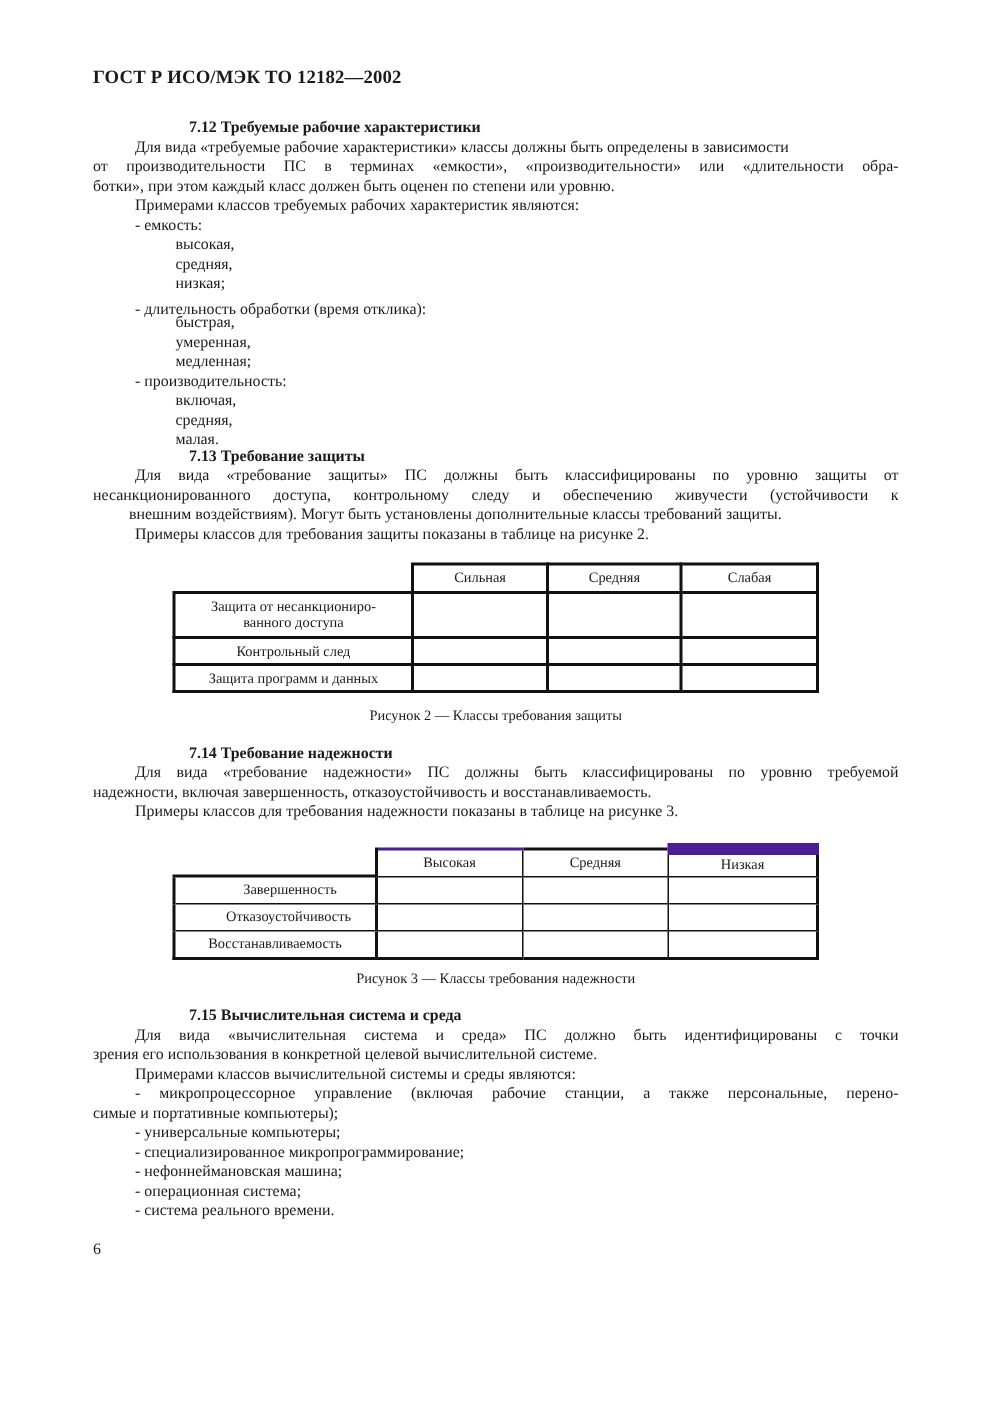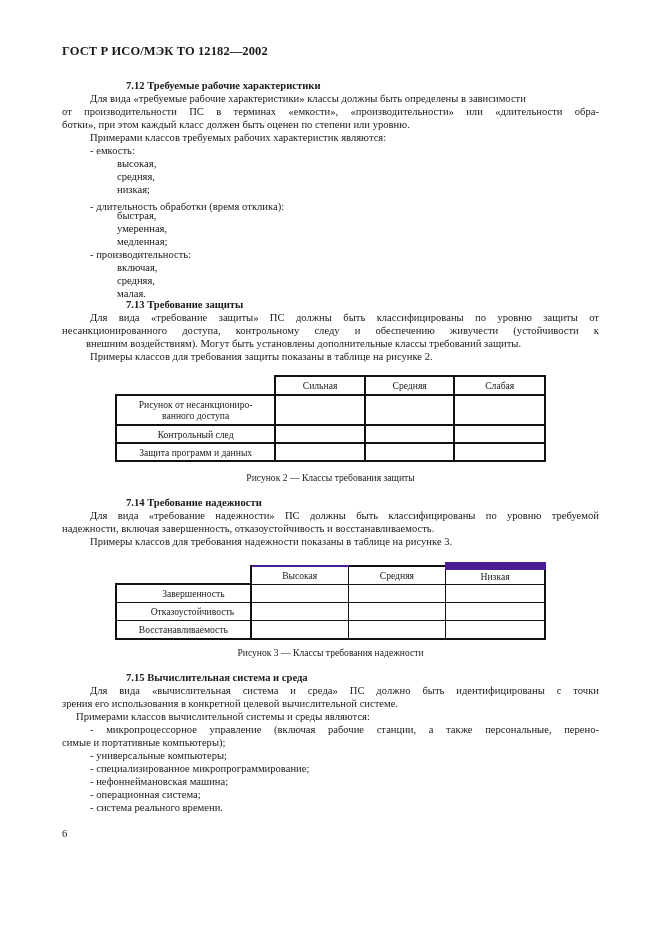--- a/index.html
+++ b/index.html
@@ -70,21 +70,21 @@
     </colgroup>
   <tbody>
       <tr style="height:19px;">
     <td class="blank-corner"></td>
     <td>Сильная</td>
     <td>Средняя</td>
     <td>Слабая</td>
   </tr>
   <tr style="height:30px;">
     <td>
-      <div>Рисунок от несанкциониро-</div>
+      <div>Защита от несанкциониро-</div>
       <div>ванного доступа</div>
     </td>
     <td></td>
     <td></td>
     <td></td>
   </tr>
   <tr style="height:18px;">
     <td>Контрольный след</td>
     <td></td>
     <td></td>
@@ -137,21 +137,21 @@
     <td style="border-bottom:2px solid #111;"></td>
     <td style="border-right:2px solid #111; border-bottom:2px solid #111;"></td>
   </tr>
 </tbody>
   </table>
 <div class="caption" style="left:115px; width:431px; top:647px;">Рисунок 3 — Классы требования надежности</div>
 
 <div class="line heading" style="left:90px; top:671px;">7.15 Вычислительная система и среда</div>
 <div class="line" style="left:90px; top:684px; width:509px; text-align:justify; text-align-last:justify;">Для вида «вычислительная система и среда» ПС должно быть идентифицированы с точки</div>
 <div class="line" style="left:62px; top:697px;">зрения его использования в конкретной целевой вычислительной системе.</div>
-<div class="line" style="left:76px; top:710px;">Примерами классов вычислительной системы и среды являются:</div>
+<div class="line" style="left:90px; top:710px;">Примерами классов вычислительной системы и среды являются:</div>
 <div class="line" style="left:90px; top:723px; width:509px; text-align:justify; text-align-last:justify;">- микропроцессорное управление (включая рабочие станции, а также персональные, перено-</div>
 <div class="line" style="left:62px; top:736px;">симые и портативные компьютеры);</div>
 <div class="line" style="left:90px; top:749px;">- универсальные компьютеры;</div>
 <div class="line" style="left:90px; top:762px;">- специализированное микропрограммирование;</div>
 <div class="line" style="left:90px; top:775px;">- нефоннеймановская машина;</div>
 <div class="line" style="left:90px; top:788px;">- операционная система;</div>
 <div class="line" style="left:90px; top:801px;">- система реального времени.</div>
 
 <div class="abs page-num" style="top:828px;">6</div>
 

